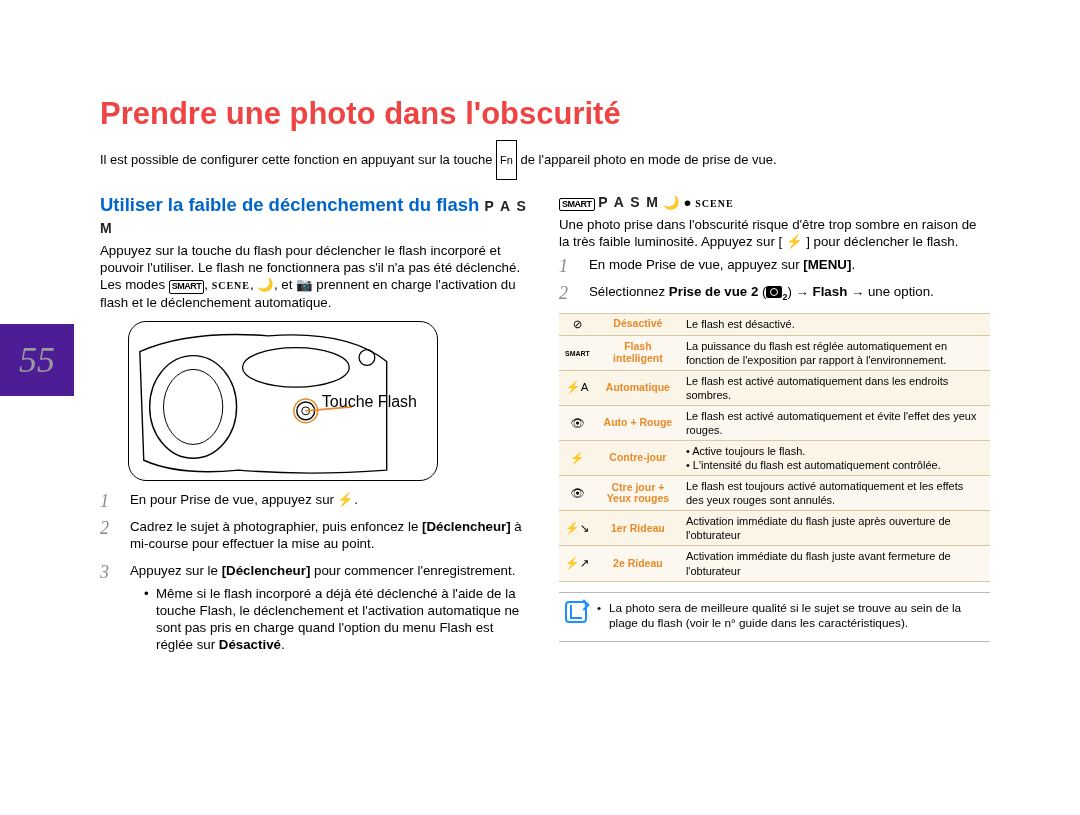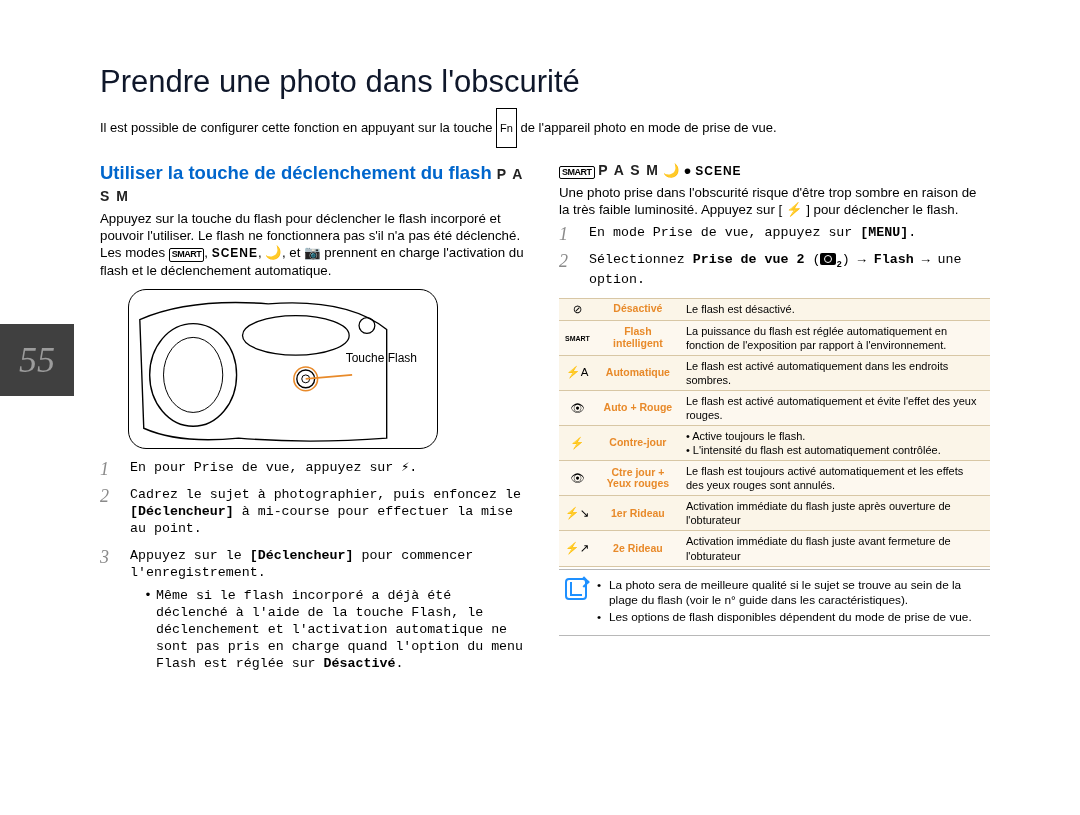--- a/index.html
+++ b/index.html
@@ -16,35 +16,36 @@
   .page {
     padding: 62px 90px 30px 100px;
     position: relative;
   }
   .page-number {
     position: absolute;
     left: 0;
     top: 324px;
     width: 74px;
     height: 72px;
-    background: #404040;
+    background: #4c1d95;
     color: #9c9c9c;
     font-size: 36px;
     font-style: italic;
     font-family: Georgia, serif;
     display: flex;
     align-items: center;
     justify-content: center;
   }
   h1 {
-    color: #0f172a;
+    color: #ef4444;
     font-size: 31px;
-    font-weight: 400;
+    font-weight: 700;
     margin-bottom: 6px;
     font-family: Arial, sans-serif;
+    margin-top: 32px;
   }
   .intro {
     font-size: 13px;
     margin-bottom: 14px;
   }
   .fn-key {
     display: inline-block;
     border: 1px solid #000;
     padding: 12px 3px;
     font-size: 11px;
@@ -63,47 +64,46 @@
     margin-bottom: 4px;
   }
   .mode-icons {
     font-family: "Arial Narrow", Arial, sans-serif;
     font-weight: bold;
     letter-spacing: 1.5px;
     font-size: 14px;
     color: #222;
   }
   .scene {
-    font-family: Liberation Sans, sans-serif;
+    font-family: Liberation Serif, serif;
     font-weight: bold;
     letter-spacing: 1px;
-    font-size: 12px;
+    font-size: 10px;
   }
   .body-para { margin-top: 4px; margin-bottom: 6px; }
   .diagram {
     border: 1.5px solid #000;
     border-radius: 18px;
     width: 310px;
     height: 160px;
     margin: 10px 0 10px 28px;
     position: relative;
     overflow: hidden;
   }
   .diagram svg { width: 100%; height: 100%; }
   .diagram-label {
     position: absolute;
     right: 20px;
-    top: 61px;
-    font-size: 12px;
+    top: 70px;
+    font-size: 16px;
   }
   ol.steps {
     list-style: none;
     counter-reset: step;
     margin-left: 26px;
-    font-family: Liberation Mono, monospace;
   }
   ol.steps > li {
     counter-increment: step;
     position: relative;
     margin-bottom: 10px;
     padding-left: 4px;
   }
   ol.steps > li::before {
     content: counter(step);
     position: absolute;
@@ -157,21 +157,21 @@
   }
   .option-table td.desc-cell {
     font-size: 11px;
   }
   .note-box {
     display: flex;
     gap: 10px;
     border-top: 1px solid #b8b8b8;
     border-bottom: 1px solid #b8b8b8;
     padding: 8px 6px;
-    margin-top: 2px;
+    margin-top: 10px;
   }
   .note-icon-wrap {
     border: 2px solid #1e90ff;
     border-radius: 4px;
     width: 22px;
     height: 22px;
     display: inline-flex;
     align-items: center;
     justify-content: center;
     flex-shrink: 0;
@@ -221,21 +221,21 @@
 
   <h1>Prendre une photo dans l'obscurité</h1>
   <p class="intro">
     <span>Il est possible de configurer cette fonction en appuyant sur la touche </span><span class="fn-key">Fn</span><span> de l'appareil photo en mode de prise de vue.</span>
   </p>
 
   <div class="cols">
 
     <div class="col">
       <h2>
-        <span>Utiliser la touche de déclenchement du flash </span><span class="mode-icons">P A S M</span>
+        <span>Utiliser la faible de déclenchement du flash </span><span class="mode-icons">P A S M</span>
       </h2>
       <p class="body-para">
         <span>Appuyez sur la touche du flash pour déclencher le flash incorporé et pouvoir l'utiliser. Le flash ne fonctionnera pas s'il n'a pas été déclenché. Les modes </span>
         <span class="smart-icon">SMART</span><span>, </span>
         <span class="scene">SCENE</span><span>, 🌙, et 📷 prennent en charge l'activation du flash et le déclenchement automatique.</span>
       </p>
 
       <div class="diagram">
         <svg viewBox="0 0 310 160">
           <path d="M 10 30 Q 60 8 140 14 Q 220 8 260 40 L 260 150 Q 180 156 110 150 Q 50 156 14 140 Z" fill="none" stroke="#000" stroke-width="1.4"></path>
@@ -335,18 +335,17 @@
             </tr>
           </tbody>
       </table>
 
       <div class="note-box">
         <div class="note-icon-wrap">
             <div class="note-glyph"></div>
           </div>
         <ul id="notes-ul">
             <li>La photo sera de meilleure qualité si le sujet se trouve au sein de la plage du flash (voir le n° guide dans les caractéristiques).</li>
-            <li>Les options de flash disponibles dépendent du mode de prise de vue.</li>
           </ul>
       </div>
     </div>
   </div>
 </div>
 
 </body></html>

